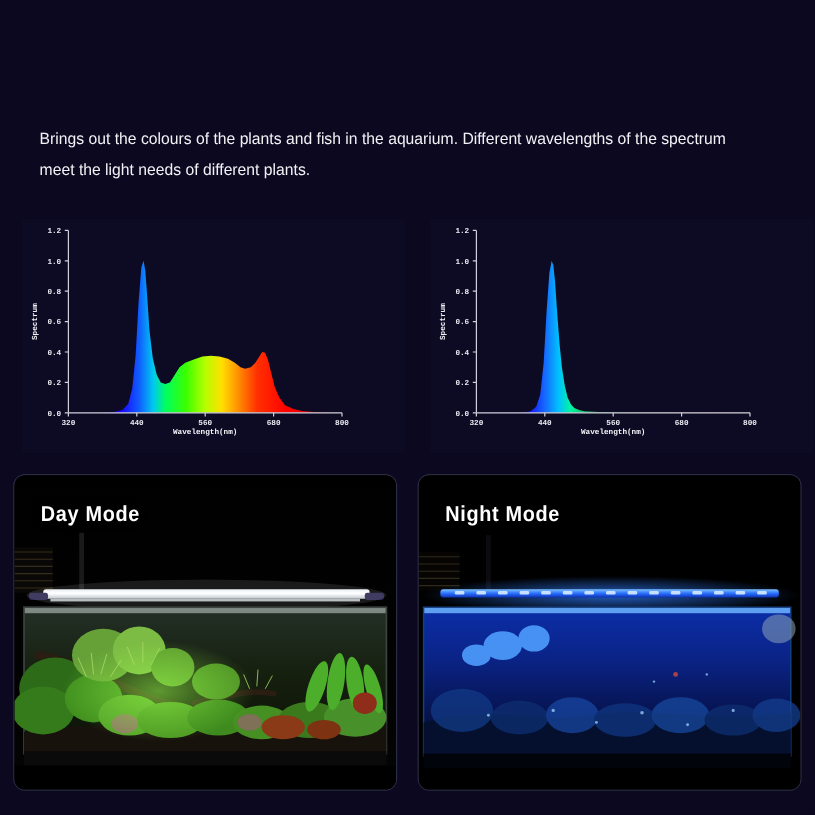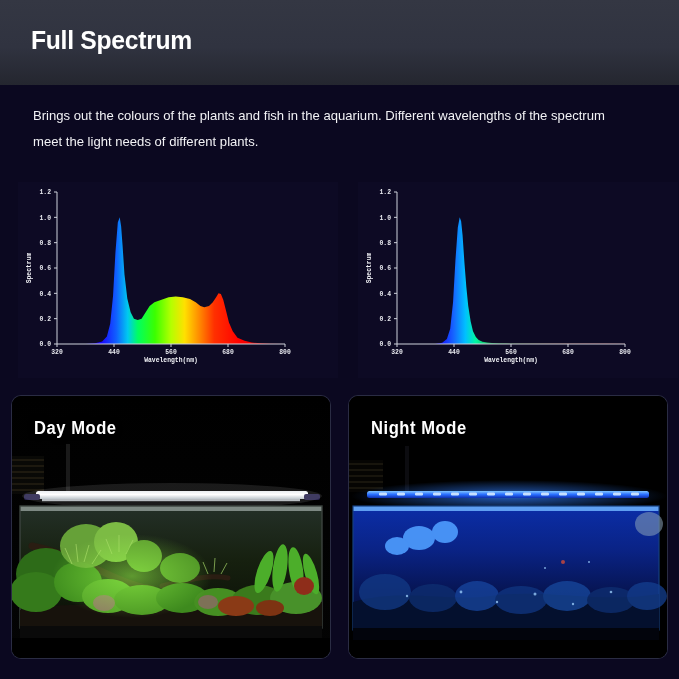--- a/index.html
+++ b/index.html
@@ -68,23 +68,20 @@
     text-shadow:0 1px 3px rgba(0,0,0,.95),0 0 7px rgba(0,0,0,.8);
   }
   .scene{position:absolute;left:0;top:0;width:100%;height:100%;}
   .scene svg{display:block;width:100%;height:100%;}
 </style>
 </head>
 <body>
 
 <div class="page">
 
-  <div class="header">
-    <div class="header-title">Full Spectrum</div>
-  </div>
 
   <div class="intro">Brings out the colours of the plants and fish in the aquarium.  Different wavelengths of the spectrum meet the light needs of different plants.</div>
 
   <div class="charts">
 
     <div class="chart c1">
       <svg viewBox="0 0 320 196" width="320" height="196">
         <defs>
           <linearGradient id="sp1" x1="0" y1="0" x2="1" y2="0">
             <stop offset="0.000" stop-color="#1b00a8"></stop>

